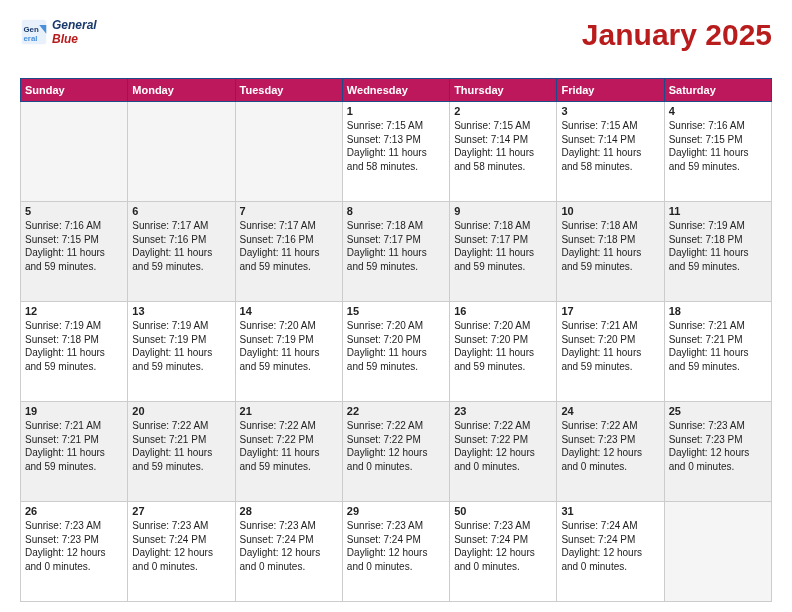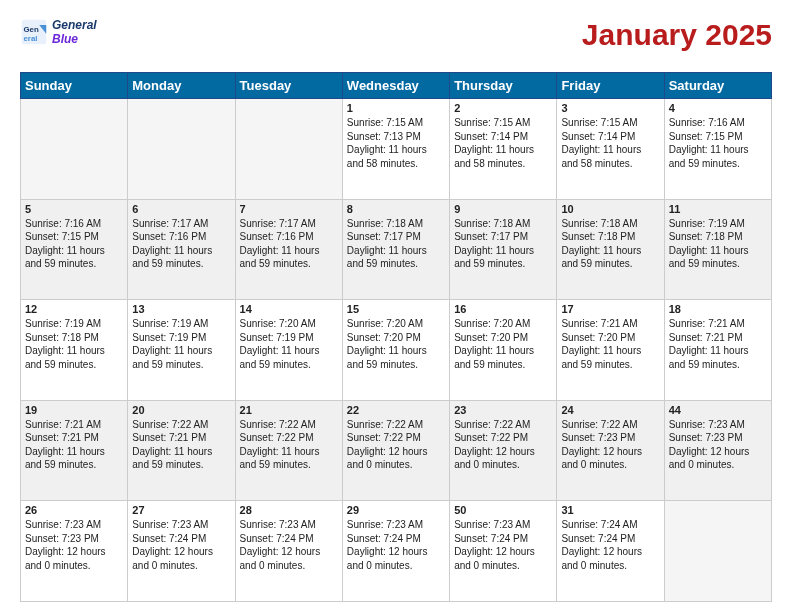--- a/index.html
+++ b/index.html
@@ -14,36 +14,36 @@
       width: 792px;
       height: 612px;
       padding: 18px 20px 10px 20px;
       display: flex;
       flex-direction: column;
     }
     .header {
       display: flex;
       justify-content: space-between;
       align-items: flex-start;
-      margin-bottom: 20px;
+      margin-bottom: 26px;
     }
     .logo {
       display: flex;
       align-items: center;
       gap: 4px;
     }
     .logo-text {
       font-size: 12px;
       font-weight: bold;
       color: #1a3a6b;
       line-height: 1.2;
       font-style: italic;
     }
     .logo-text span {
-      color: #6d28d9;
+      color: #b91c1c;
     }
     .logo-icon {
       width: 28px;
       height: 28px;
     }
     .title-block {
       text-align: right;
     }
     .month-title {
       font-size: 30px;
@@ -55,23 +55,23 @@
       color: #333;
     }
     .calendar {
       flex: 1;
       border: 1px solid #ccc;
       border-collapse: collapse;
       width: 100%;
       table-layout: fixed;
     }
     .calendar th {
-      background: #0369a1;
+      background: #be185d;
       color: #fff;
-      font-size: 13px;
+      font-size: 11px;
       font-weight: bold;
       padding: 5px 4px;
       border: 1px solid #1e4a8a;
       text-align: left;
     }
     .calendar td {
       border: 1px solid #ccc;
       vertical-align: top;
       padding: 3px 4px;
       font-size: 9.2px;
@@ -232,21 +232,21 @@
           </td>
           <td class="shaded">
             <span class="day-num">23</span>
             <div class="cell-text">Sunrise: 7:22 AM<br>Sunset: 7:22 PM<br>Daylight: 12 hours and 0 minutes.</div>
           </td>
           <td class="shaded">
             <span class="day-num">24</span>
             <div class="cell-text">Sunrise: 7:22 AM<br>Sunset: 7:23 PM<br>Daylight: 12 hours and 0 minutes.</div>
           </td>
           <td class="shaded">
-            <span class="day-num">44</span>
+            <span class="day-num">25</span>
             <div class="cell-text">Sunrise: 7:23 AM<br>Sunset: 7:23 PM<br>Daylight: 12 hours and 0 minutes.</div>
           </td>
         </tr>
         <tr>
           <td>
             <span class="day-num">26</span>
             <div class="cell-text">Sunrise: 7:23 AM<br>Sunset: 7:23 PM<br>Daylight: 12 hours and 0 minutes.</div>
           </td>
           <td>
             <span class="day-num">27</span>

